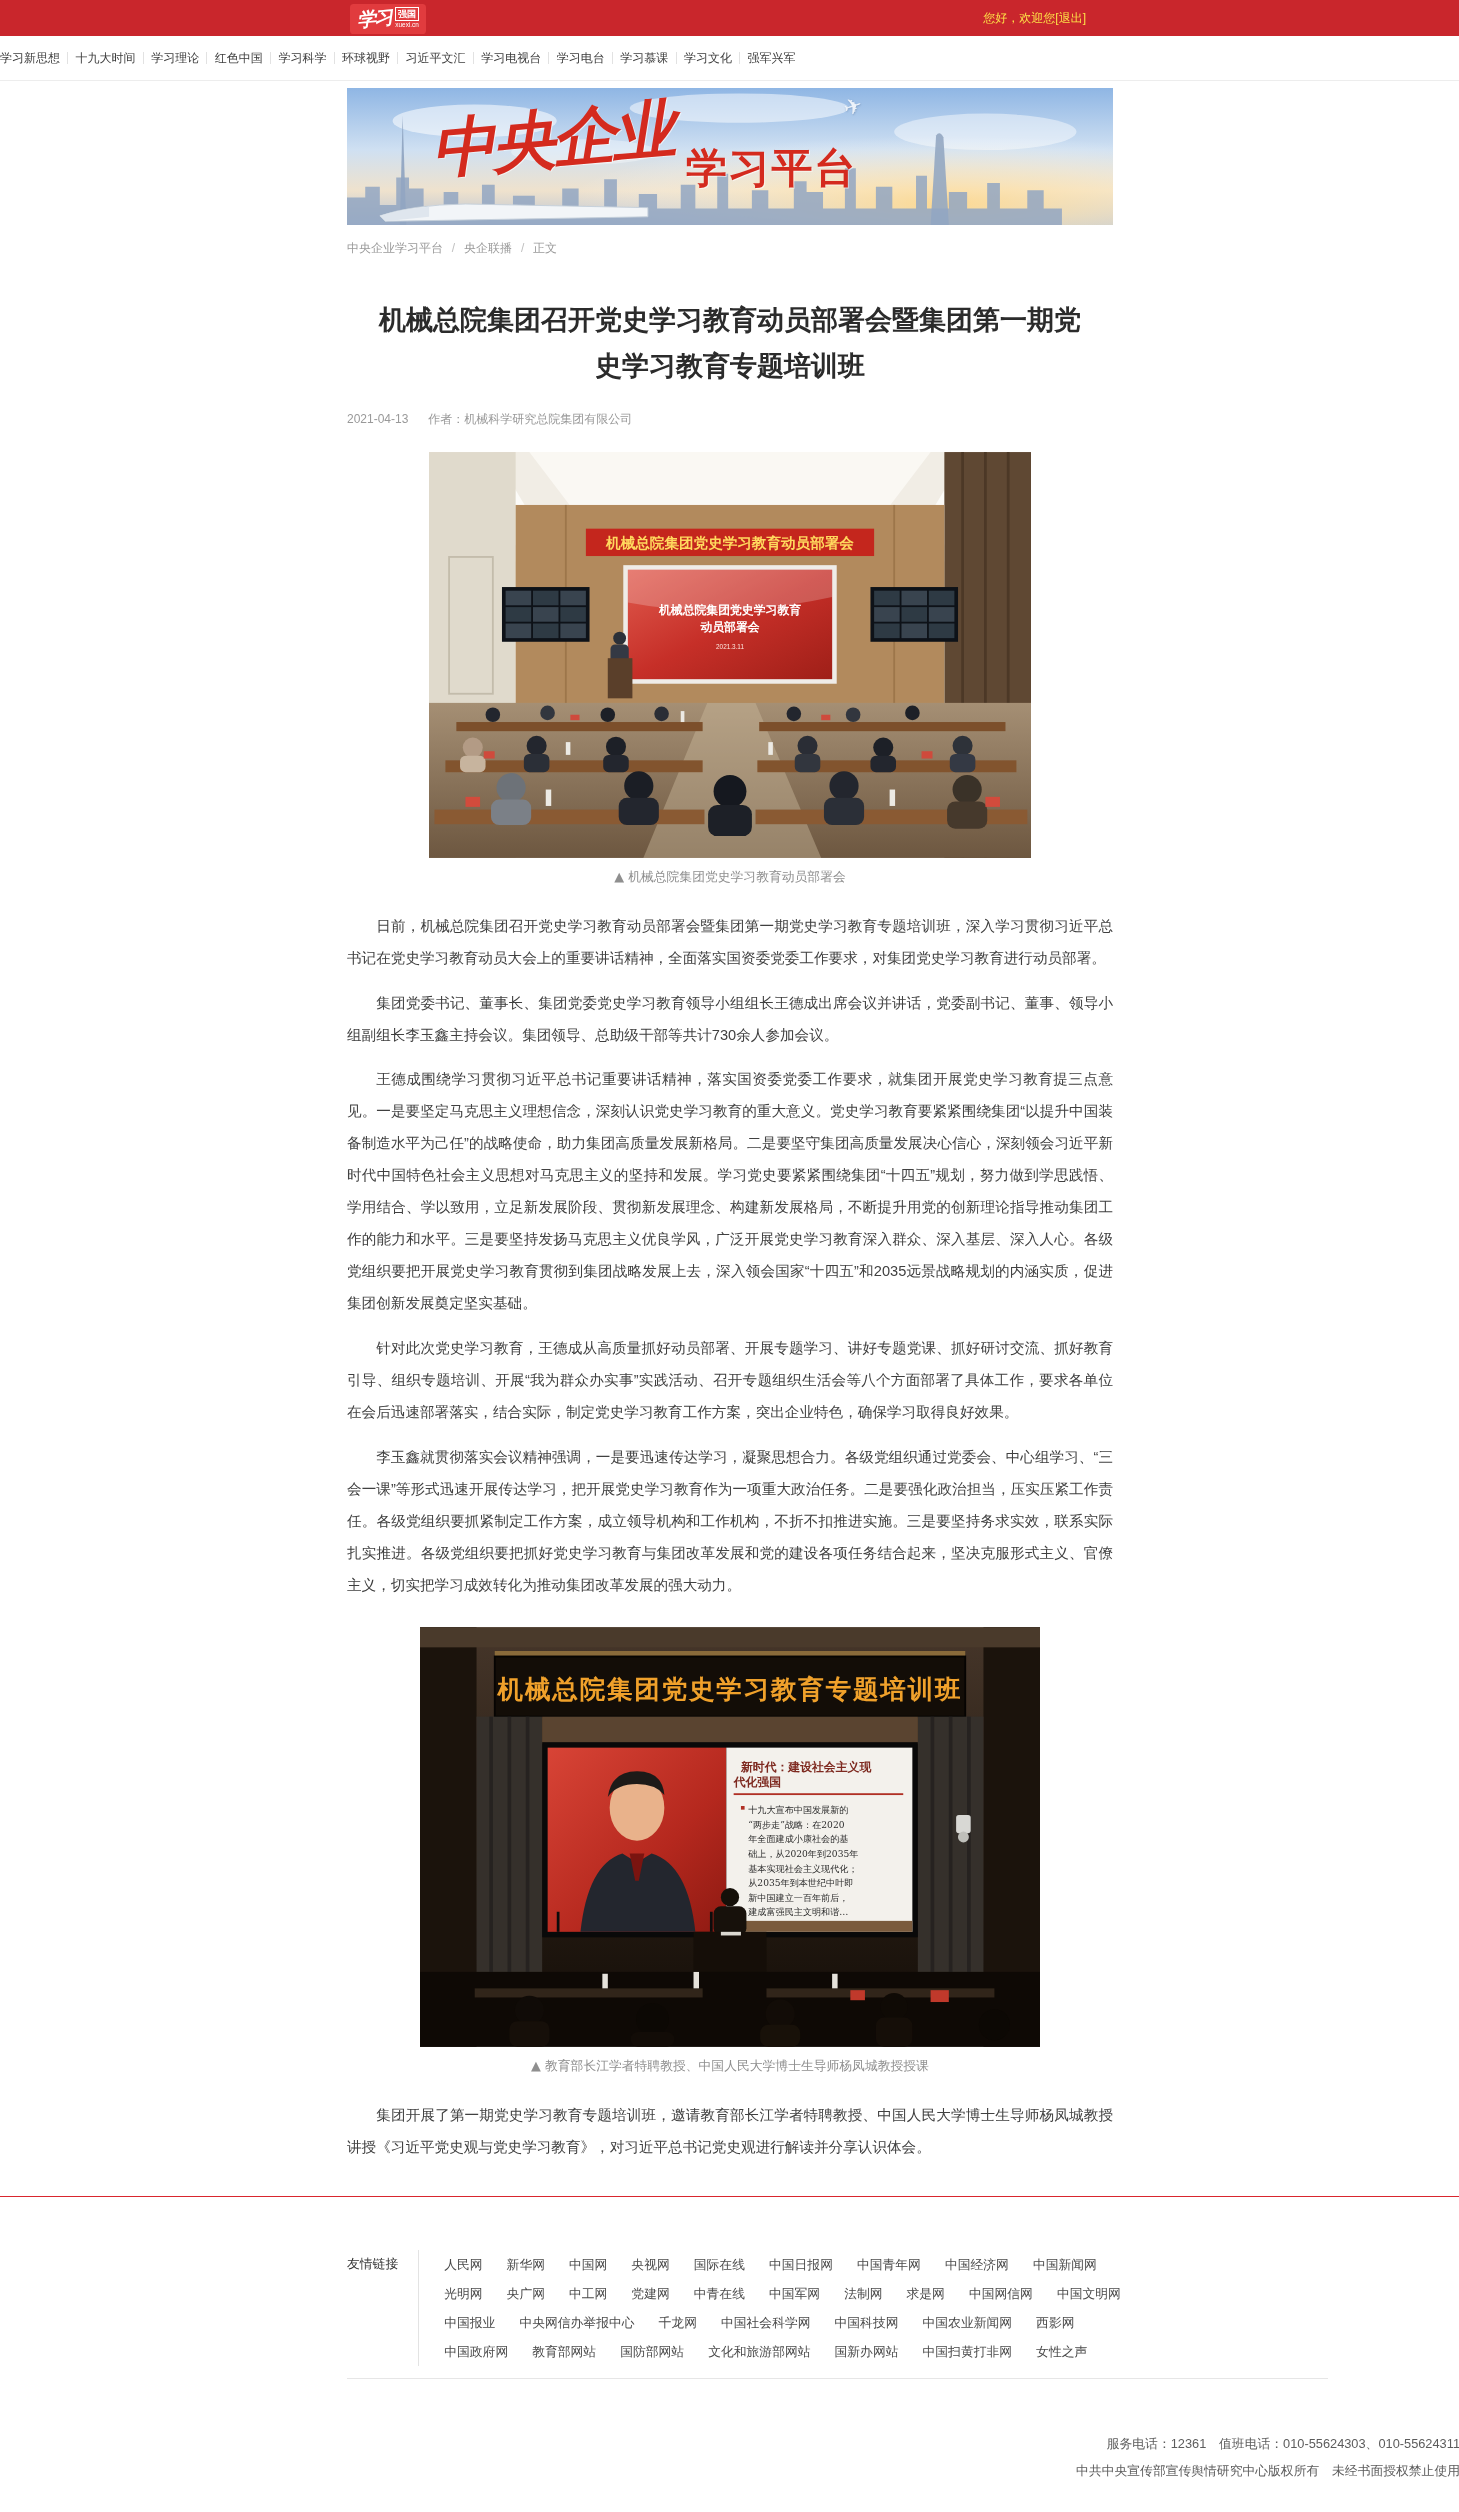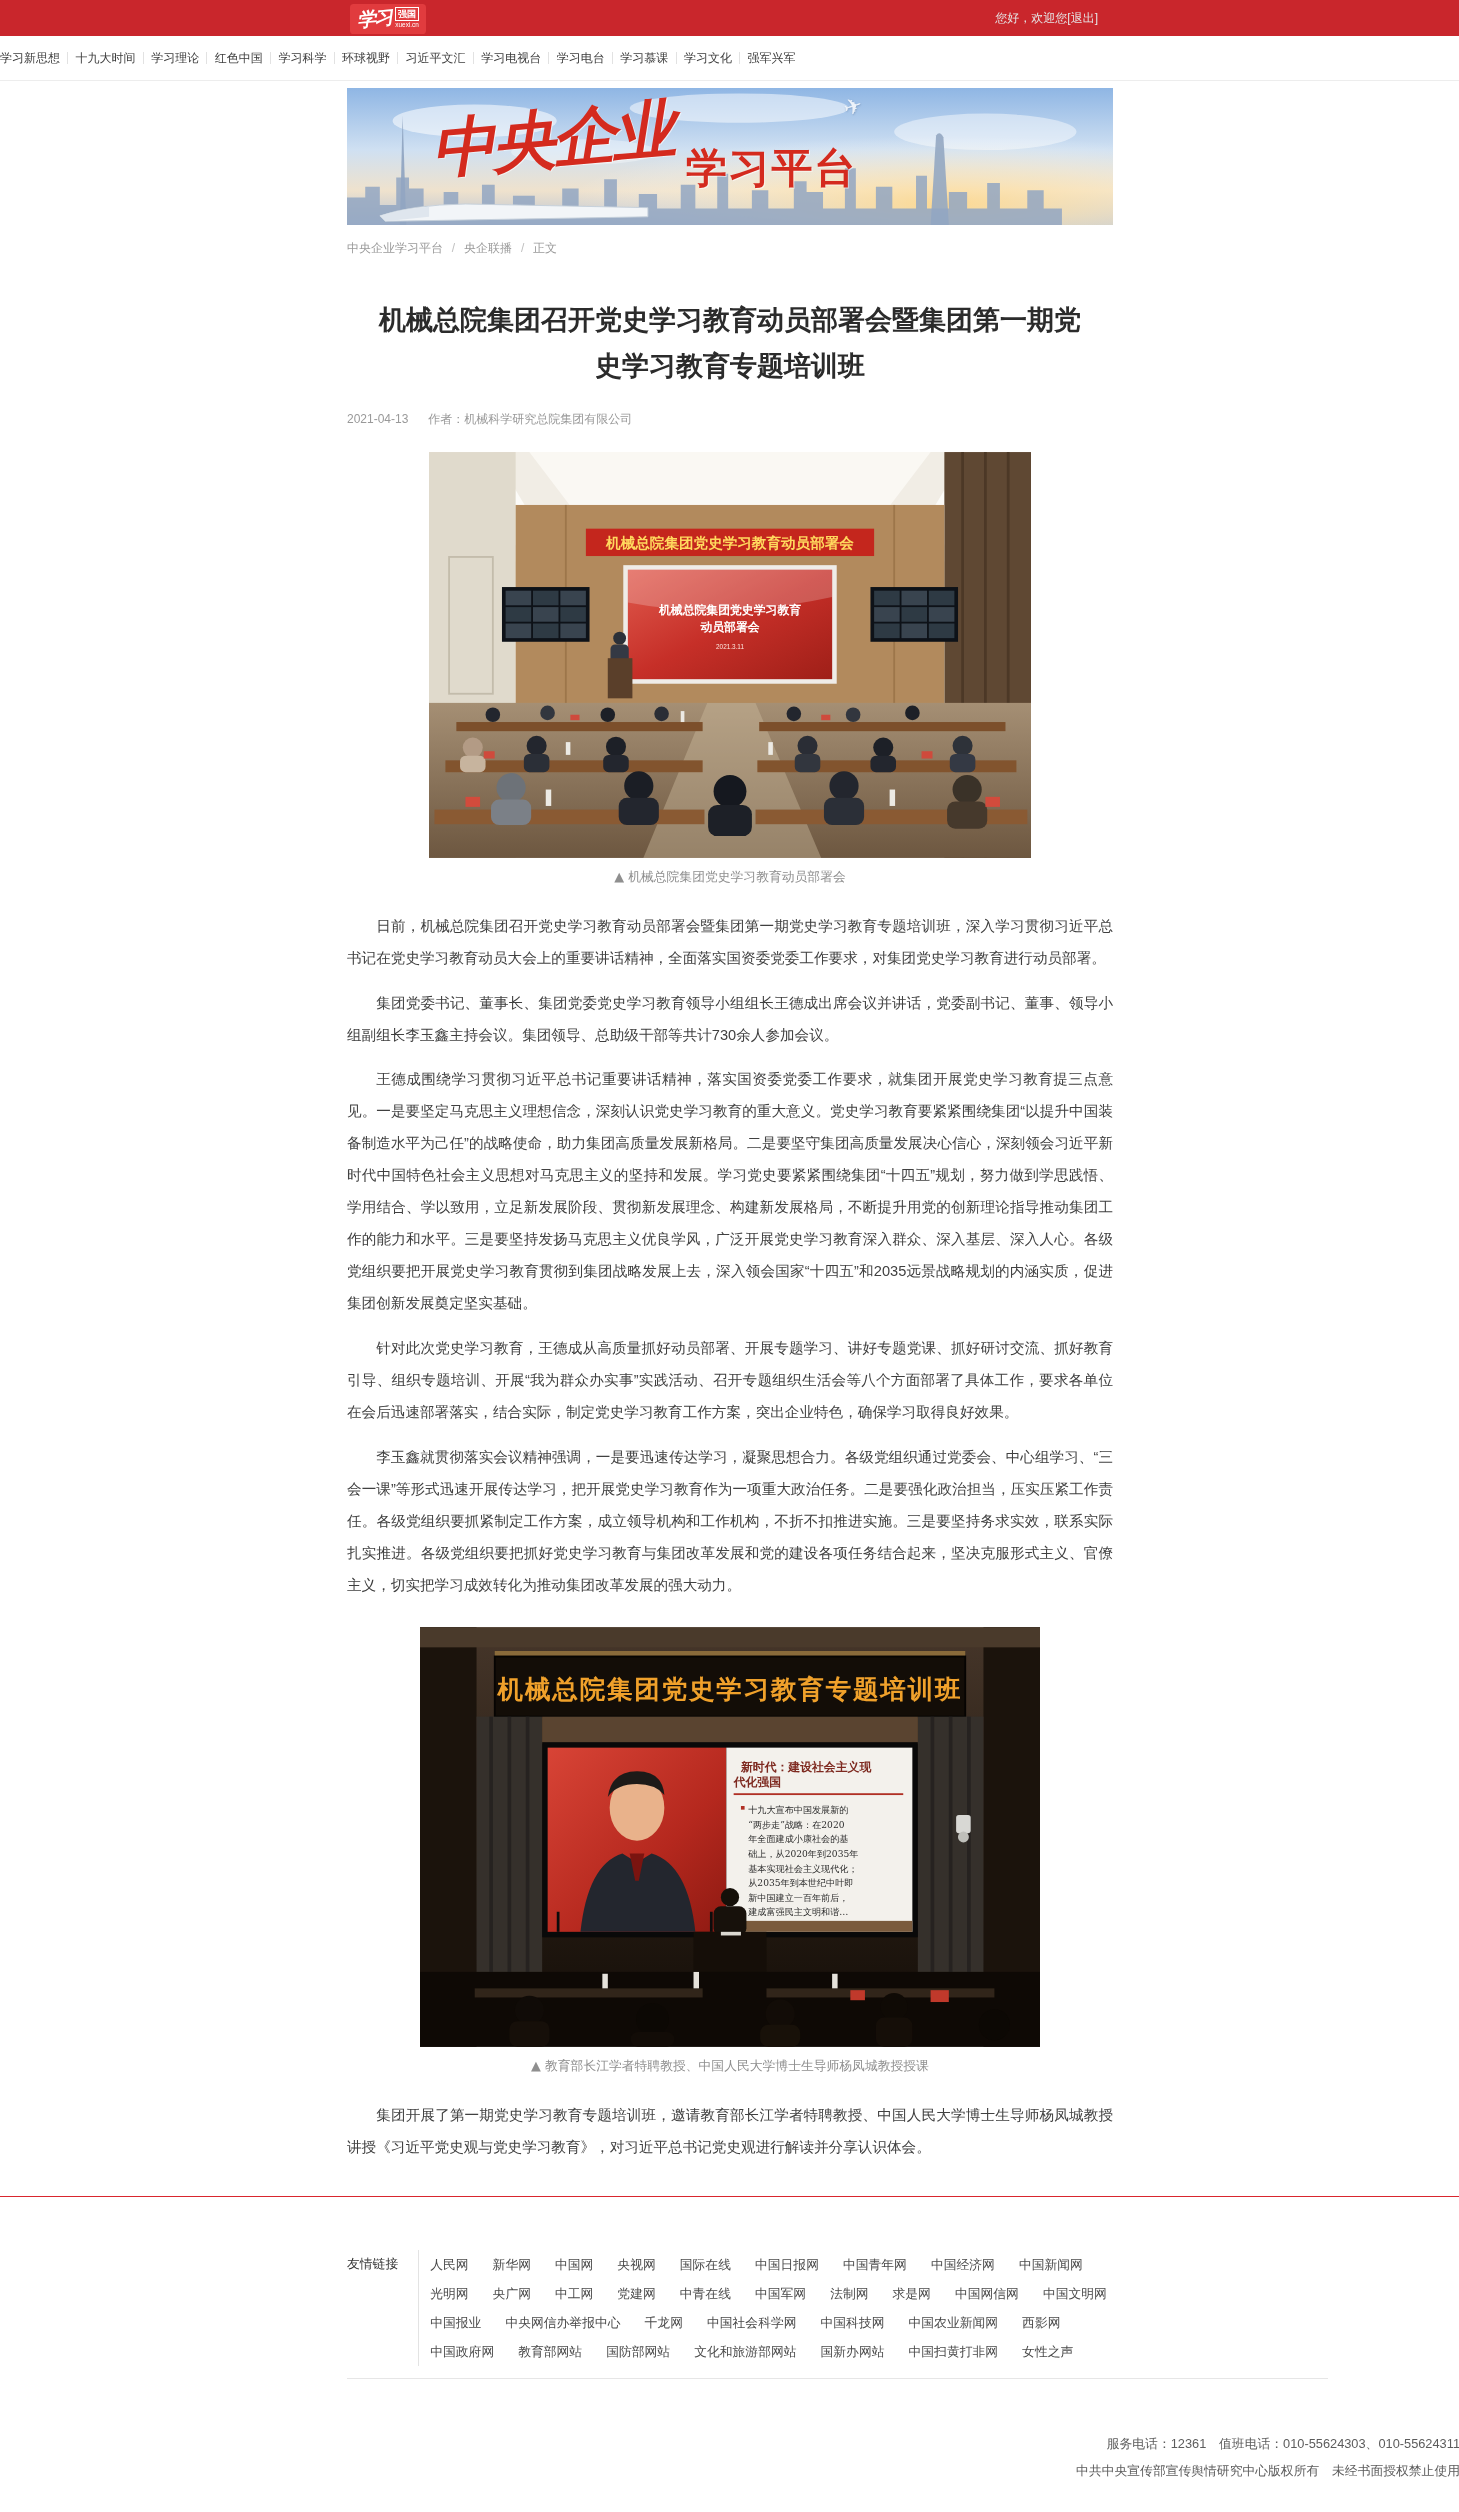--- a/index.html
+++ b/index.html
@@ -6,21 +6,21 @@
   body{width:1460px;height:2512px;overflow:hidden;font-family:"Liberation Sans","DejaVu Sans",sans-serif;color:#333;}
   .container{width:766px;}
 
   
   .topbar{height:36px;background:#c9262c;position:relative;}
   .logo{position:absolute;left:350px;top:3.6px;height:30px;background:#e13b3e;border-radius:3.6px;display:flex;align-items:center;padding:0 7.3px;cursor:pointer;}
   .logo-script{font-family:"DejaVu Serif",serif;font-style:italic;font-weight:bold;font-size:19px;color:#fff;letter-spacing:-1.8px;transform:rotate(-6deg);}
   .logo-right{display:flex;flex-direction:column;align-items:center;margin-left:3.6px;}
   .logo-box{border:0.9px solid #fff;color:#fff;font-size:9px;font-weight:bold;padding:0 1.8px;line-height:12px;}
   .logo-domain{color:#fff;font-size:6.4px;line-height:8.2px;}
-  .greeting{position:absolute;right:362px;top:0;line-height:36px;font-size:12px;color:#e5e5e5;}
+  .greeting{position:absolute;right:374px;top:0;line-height:36px;font-size:12px;color:#fde047;}
   .greeting .logout{cursor:pointer;}
 
   
   .nav{border-bottom:0.9px solid #ededed;background:#fff;}
   .nav-inner{display:flex;align-items:center;height:44px;}
   .nav-item{padding:0 7.3px;font-size:12px;color:#3d3d3d;white-space:nowrap;cursor:pointer;line-height:12.8px;}
   .nav-item:first-child{padding-left:0;}
   .nav-item + .nav-item{border-left:0.9px solid #e2e2e2;}
 
   
@@ -46,21 +46,21 @@
 
   
   .article-body{width:766px;margin-left:347px;}
   .article-body p{margin:12.8px 0 0 0;font-size:14.6px;line-height:32px;color:#404040;text-align:justify;text-indent:2em;}
   .article-body p.first{margin-top:24px;}
 
   
   .red-divider{margin-top:33px;border:none;border-top:1.8px solid #d9262e;width:1460px;}
   .footer-links{display:flex;margin:53px 0 0 347px;}
   .links-label{font-size:12.8px;color:#333;line-height:28px;padding-right:20px;white-space:nowrap;}
-  .links-rows{border-left:0.9px solid #e3e3e3;padding-left:11px;}
+  .links-rows{border-left:0.9px solid #e3e3e3;padding-left:25px;}
   .link-row{line-height:28px;}
   .footer-link{display:inline-block;margin-right:24px;font-size:12.8px;color:#4a4a4a;cursor:pointer;}
   .footer-divider{margin:12.8px 0 0 347px;border:none;border-top:0.9px solid #e6e6e6;width:981px;}
   .footer-bottom{margin-top:57px;width:1460px;text-align:right;}
   .footer-bottom .fline{font-size:12.8px;color:#5c5c5c;margin-top:10px;}
 </style>
 </head>
 <body>
 
 <div class="topbar">

